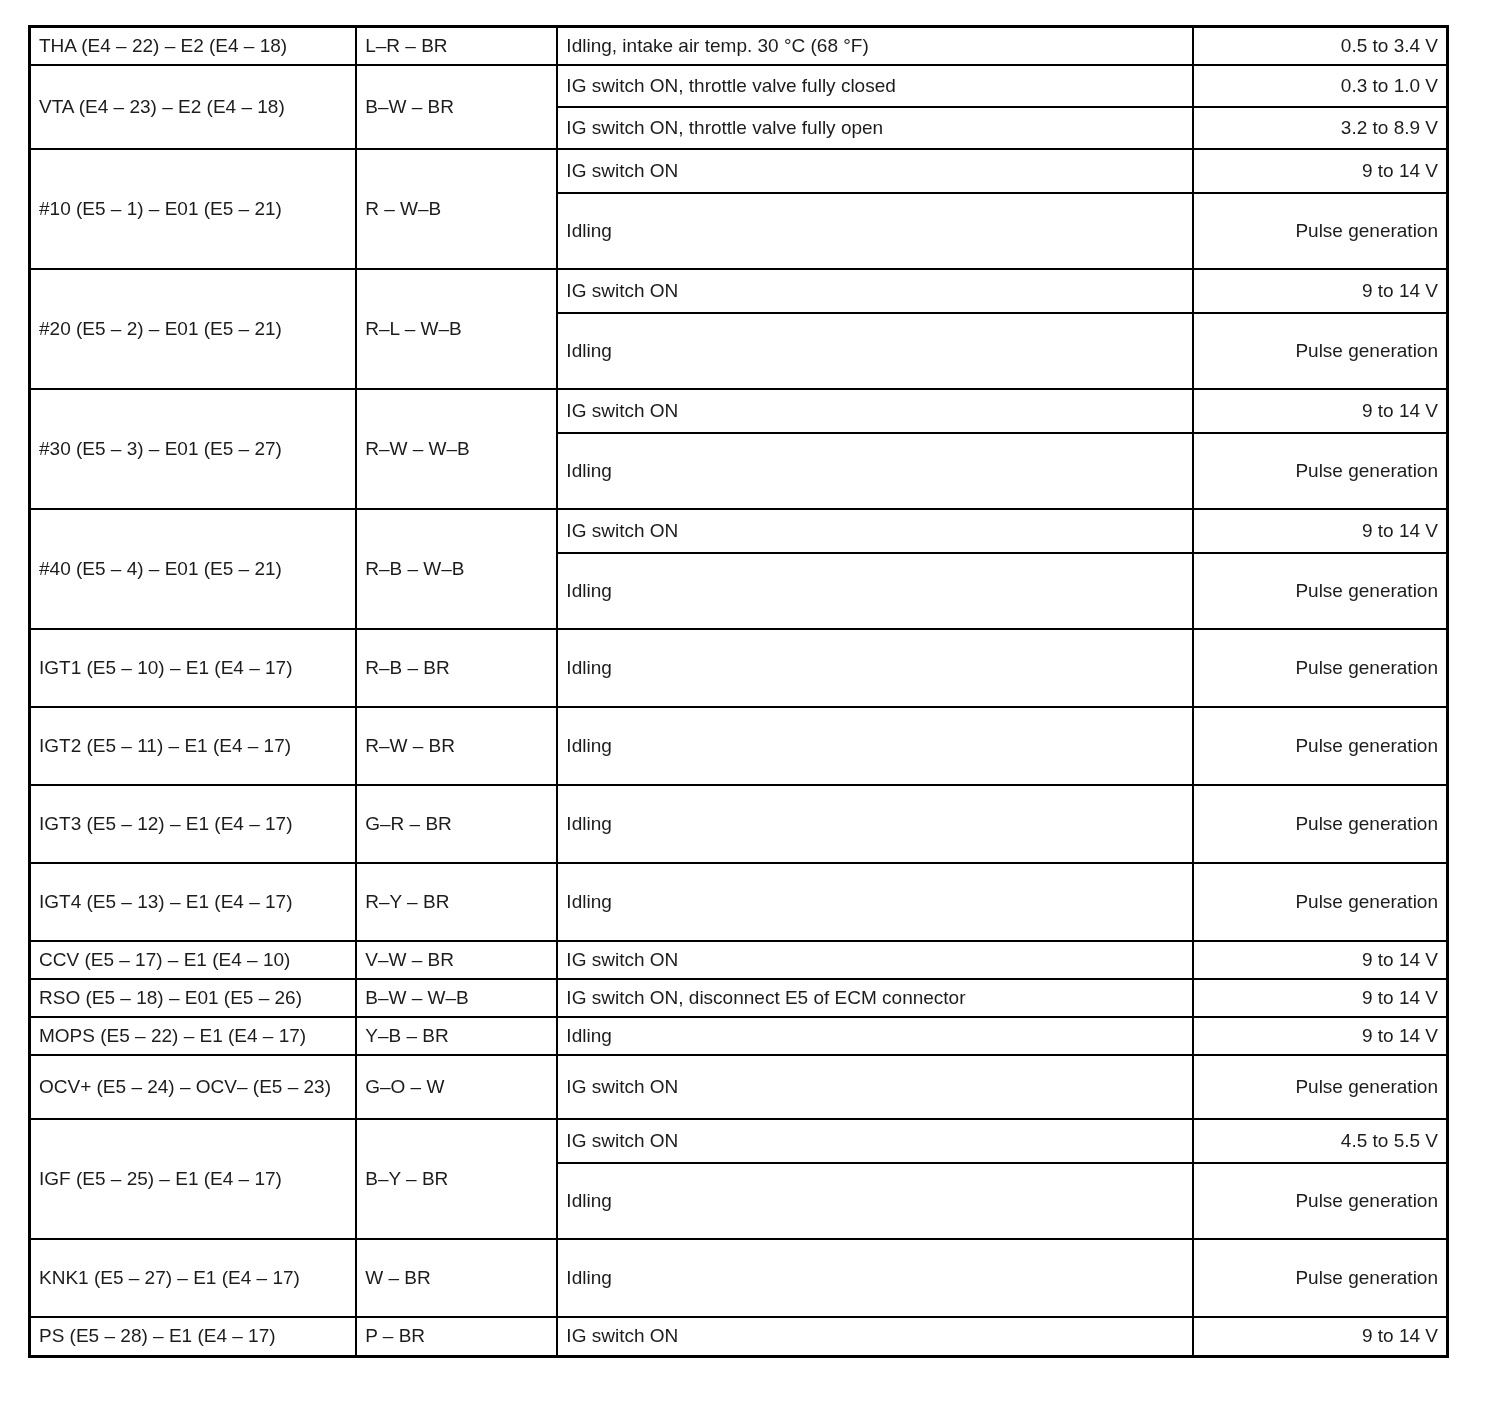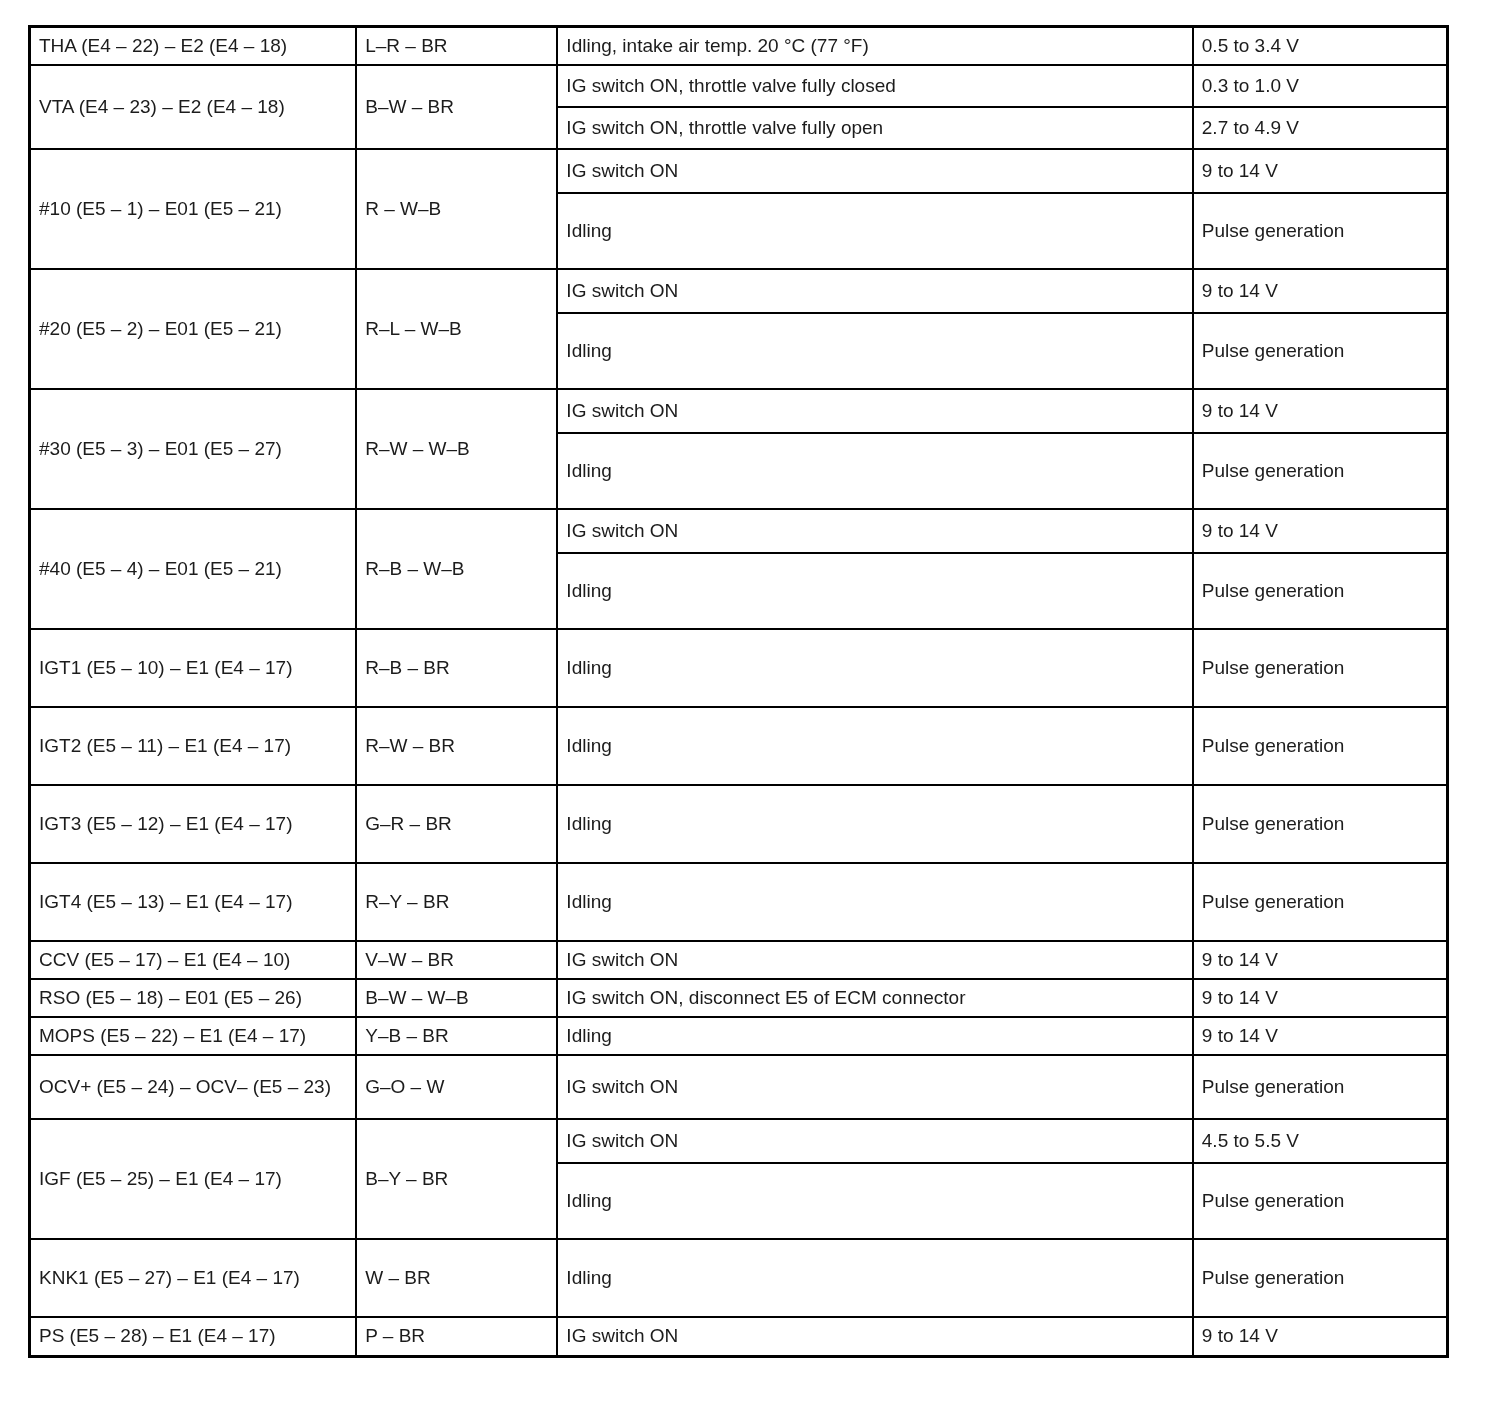--- a/index.html
+++ b/index.html
@@ -26,21 +26,21 @@
   table.spec td {
     border: 2px solid #000;
     vertical-align: middle;
     padding: 2px 8px;
     overflow: hidden;
     line-height: 1.25;
   }
   td.c1 { width: 308px; text-align: left; padding-left: 9px; }
   td.c2 { width: 183px; text-align: left; }
   td.c3 { width: 617px; text-align: left; padding-left: 13px; }
-  td.c4 { width: 236px; text-align: left; }
+  td.c4 { width: 236px; text-align: right; }
   
   tr.h38 { height: 38px; }
   tr.h40 { height: 40px; margin-top: 20px; }
   tr.h42 { height: 42px; }
   tr.h44 { height: 44px; }
   tr.h64 { height: 64px; }
   tr.h76 { height: 76px; }
   tr.h78 { height: 78px; }
   
   td.vtop { vertical-align: top; padding-top: 7px; }
@@ -48,33 +48,33 @@
 </head>
 <body>
 
 <div class="page">
   <table class="spec">
     <tbody>
 
       <tr class="h38">
         <td class="c1">THA (E4 – 22) – E2 (E4 – 18)</td>
         <td class="c2">L–R – BR</td>
-        <td class="c3">Idling, intake air temp. 20 °C (77 °F)</td>
+        <td class="c3">Idling, intake air temp. 30 °C (68 °F)</td>
         <td class="c4">0.5 to 3.4 V</td>
       </tr>
 
       <tr class="h42">
         <td class="c1" rowspan="2">VTA (E4 – 23) – E2 (E4 – 18)</td>
         <td class="c2" rowspan="2">B–W – BR</td>
         <td class="c3">IG switch ON, throttle valve fully closed</td>
         <td class="c4">0.3 to 1.0 V</td>
       </tr>
       <tr class="h42">
         <td class="c3">IG switch ON, throttle valve fully open</td>
-        <td class="c4">2.7 to 4.9 V</td>
+        <td class="c4">3.2 to 8.9 V</td>
       </tr>
 
       <tr class="h44">
         <td class="c1" rowspan="2">#10 (E5 – 1) – E01 (E5 – 21)</td>
         <td class="c2" rowspan="2">R – W–B</td>
         <td class="c3">IG switch ON</td>
         <td class="c4">9 to 14 V</td>
       </tr>
       <tr class="h76">
         <td class="c3">Idling</td>

